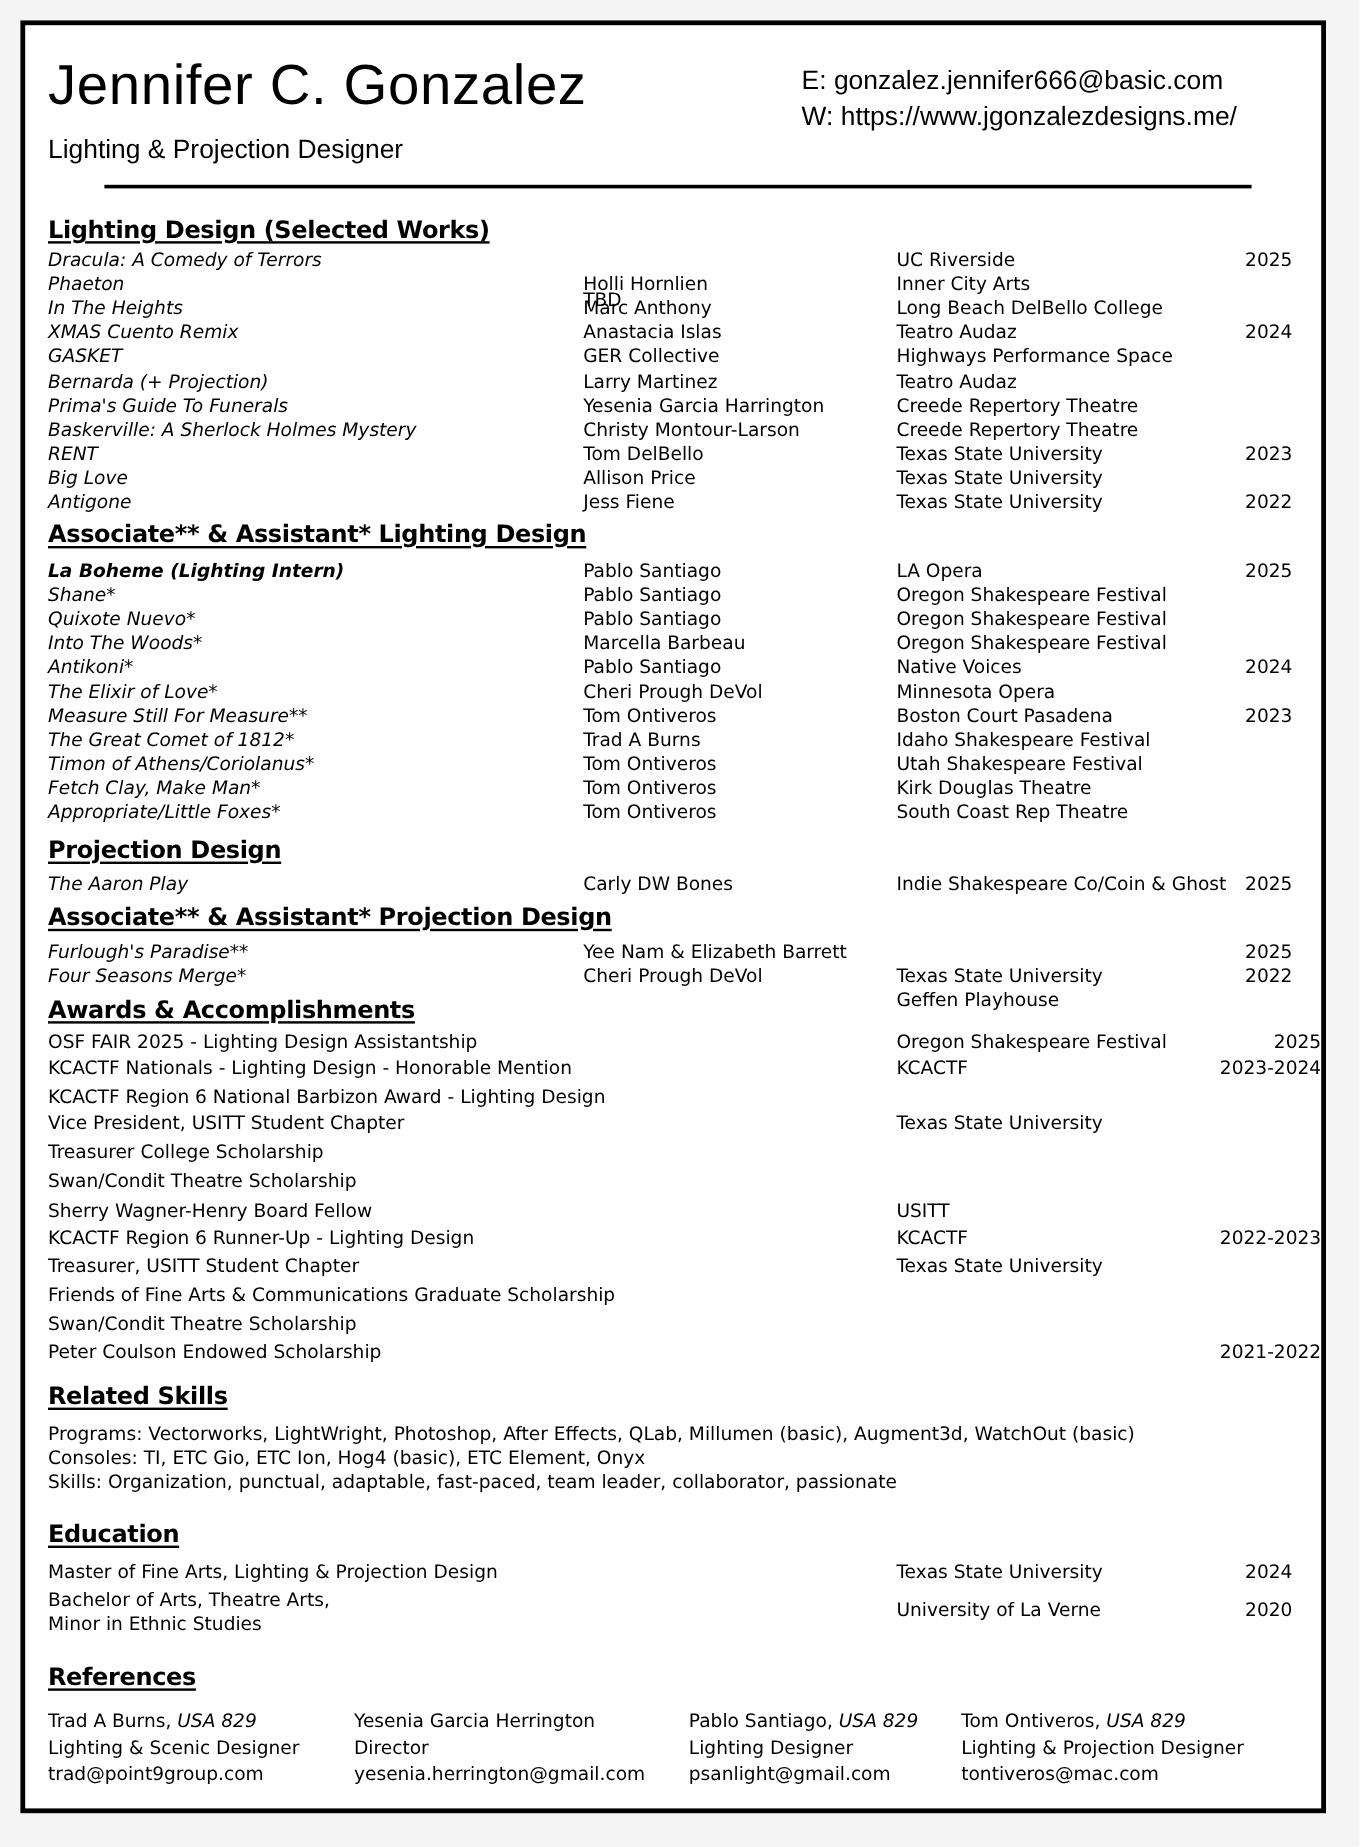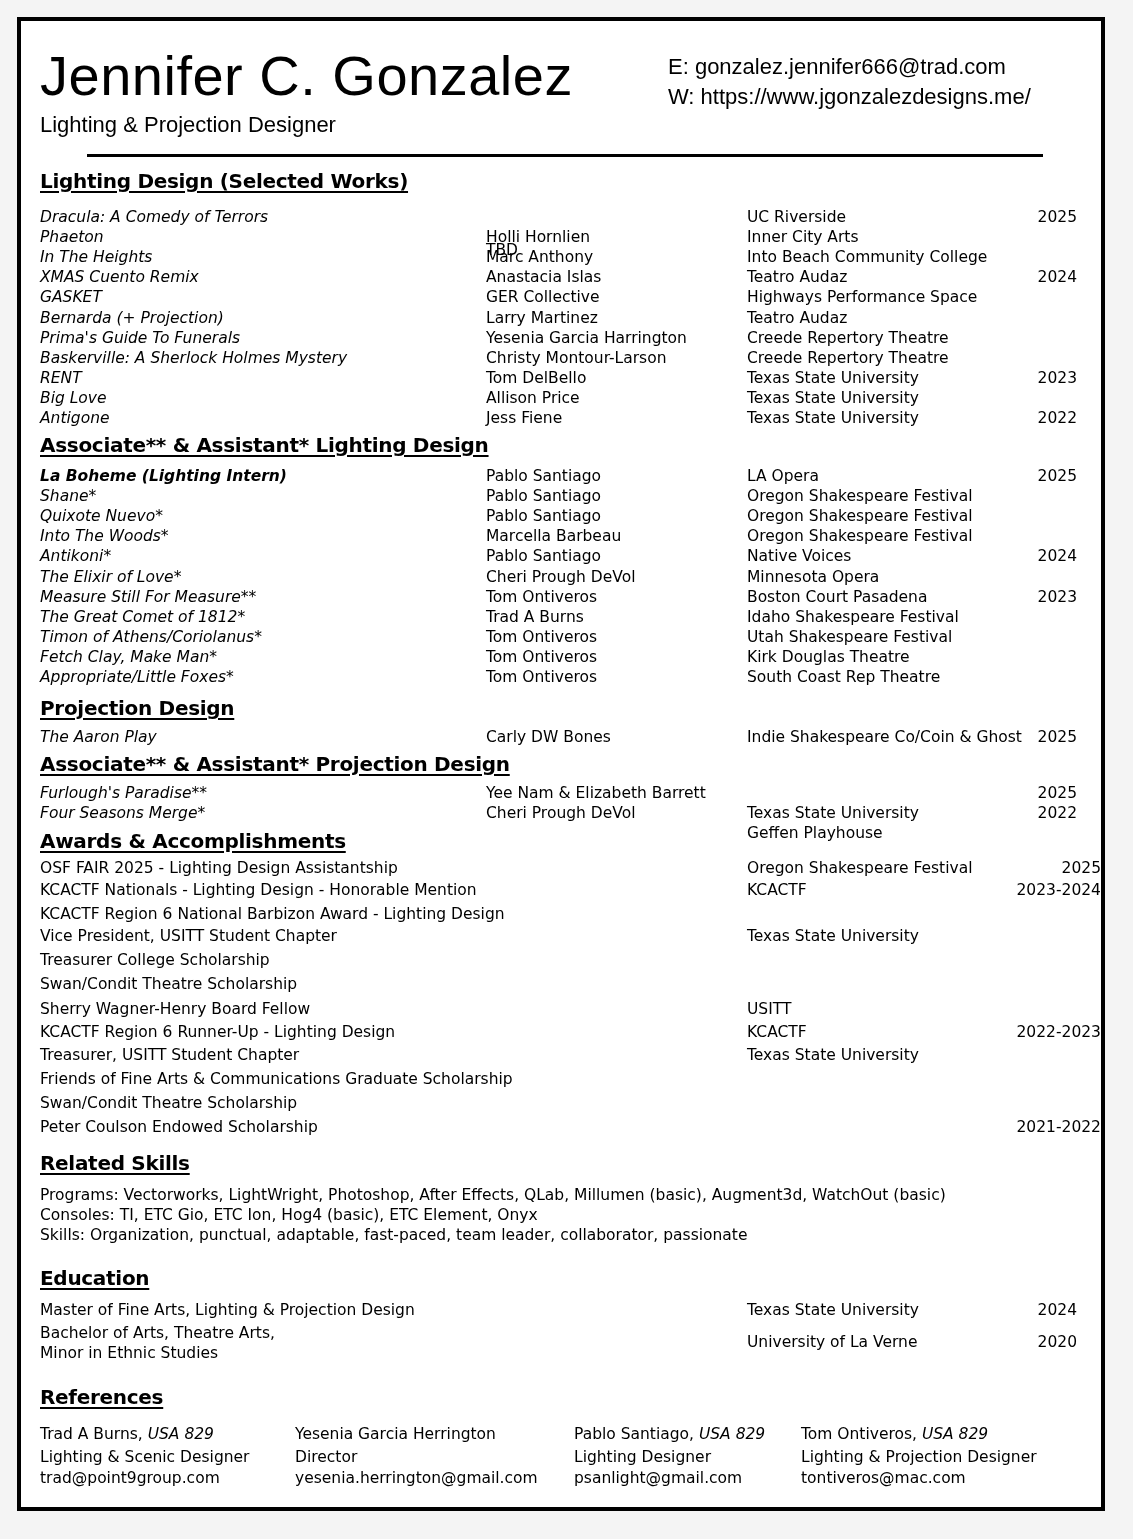--- a/index.html
+++ b/index.html
@@ -6,53 +6,53 @@
   body {
     width: 1133px; height: 1539px; background: #f4f4f4;
     font-family: "DejaVu Sans", "Liberation Sans", sans-serif;
     color: #000; position: relative; overflow: hidden;
   }
   .page {
     position: absolute; left: 17px; top: 17px; width: 1088px; height: 1494px;
     border: 4px solid #000; background: #fff; box-sizing: border-box;
   }
   .abs { position: absolute; white-space: nowrap; }
-  .name { left: 19px; top: 22px; font-size: 56px; font-family: "Liberation Sans", sans-serif; letter-spacing: 0.5px; }
+  .name { left: 19px; top: 22px; font-size: 47px; font-family: "Liberation Sans", sans-serif; letter-spacing: 0.5px; }
   .subtitle { left: 19px; top: 91px; font-size: 22px; font-family: "Liberation Sans", sans-serif; }
   .contact { left: 647px; font-size: 22px; font-family: "Liberation Sans", sans-serif; }
   .rule { position: absolute; left: 66px; top: 133px; width: 956px; height: 3px; background: #000; }
   .h { font-size: 20px; font-weight: bold; text-decoration: underline; text-underline-offset: 3px; letter-spacing: -0.3px; }
   .t { font-size: 15.5px; line-height: 20px; }
   .it { font-style: italic; }
   .c1 { left: 19px; } .c2 { left: 465px; } .c3 { left: 726px; }
   .c4 { right: 24px; text-align: right; }
 </style>
 </head>
 <body>
 
 <div class="page">
   <div class="abs name">Jennifer C. Gonzalez</div>
   <div class="abs subtitle">Lighting &amp; Projection Designer</div>
-  <div class="abs contact" style="top:33px">E: gonzalez.jennifer666@trad.com</div>
+  <div class="abs contact" style="top:33px">E: gonzalez.jennifer666@basic.com</div>
   <div class="abs contact" style="top:63px">W: https://www.jgonzalezdesigns.me/</div>
   <div class="rule"></div>
 
   <div id="content">
-      <div class="abs h c1" style="top: 148px;">Lighting Design (Selected Works)</div>
+      <div class="abs h c1" style="top: 158px;">Lighting Design (Selected Works)</div>
       <div class="abs t it c1" style="top: 186px;">Dracula: A Comedy of Terrors</div>
       <div class="abs t c2" style="top: 186px; margin-top: 33px;">TBD</div>
       <div class="abs t c3" style="top: 186px;">UC Riverside</div>
       <div class="abs t c4" style="top: 186px;">2025</div>
       <div class="abs t it c1" style="top: 206.1px;">Phaeton</div>
       <div class="abs t c2" style="top: 206.1px;">Holli Hornlien</div>
       <div class="abs t c3" style="top: 206.1px;">Inner City Arts</div>
       <div class="abs t c4" style="top: 206.1px;"></div>
       <div class="abs t it c1" style="top: 226.2px;">In The Heights</div>
       <div class="abs t c2" style="top: 226.2px;">Marc Anthony</div>
-      <div class="abs t c3" style="top: 226.2px;">Into Beach Community College</div>
+      <div class="abs t c3" style="top: 226.2px;">Long Beach DelBello College</div>
       <div class="abs t c4" style="top: 226.2px;"></div>
       <div class="abs t it c1" style="top: 246.3px;">XMAS Cuento Remix</div>
       <div class="abs t c2" style="top: 246.3px;">Anastacia Islas</div>
       <div class="abs t c3" style="top: 246.3px;">Teatro Audaz</div>
       <div class="abs t c4" style="top: 246.3px;">2024</div>
       <div class="abs t it c1" style="top: 266.4px;">GASKET</div>
       <div class="abs t c2" style="top: 266.4px;">GER Collective</div>
       <div class="abs t c3" style="top: 266.4px;">Highways Performance Space</div>
       <div class="abs t c4" style="top: 266.4px;"></div>
       <div class="abs t it c1" style="top: 286.5px;">Bernarda (+ Projection)</div>

